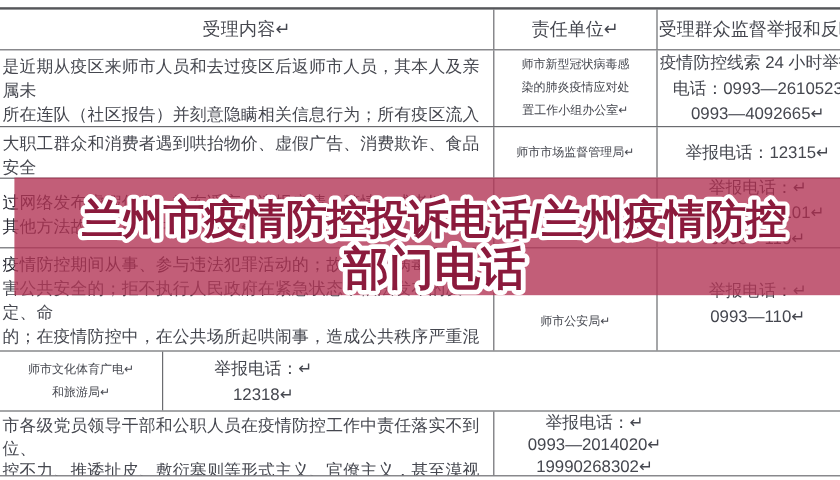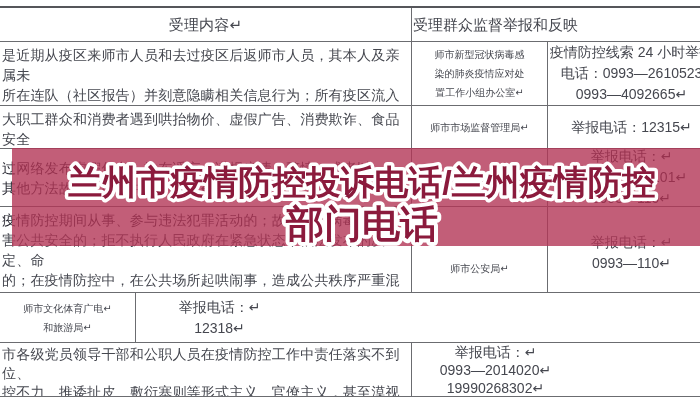--- a/index.html
+++ b/index.html
@@ -27,20 +27,23 @@
 </head>
 <body>
 
 <div class="stage">
 
   <div class="tbl">
 
     <div class="row" style="height:34px">
       <div class="cell c1 hdr">
         <div>受理内容↵</div>
+      </div>
+      <div class="cell c2 hdr">
+        <div>责任单位↵</div>
       </div>
       <div class="cell c3 hdr">
         <div>受理群众监督举报和反映</div>
       </div>
     </div>
 
     <div class="row" style="height:64px">
       <div class="cell c1">
         <div>是近期从疫区来师市人员和去过疫区后返师市人员，其本人及亲属未</div>
         <div>所在连队（社区报告）并刻意隐瞒相关信息行为；所有疫区流入（返</div>

